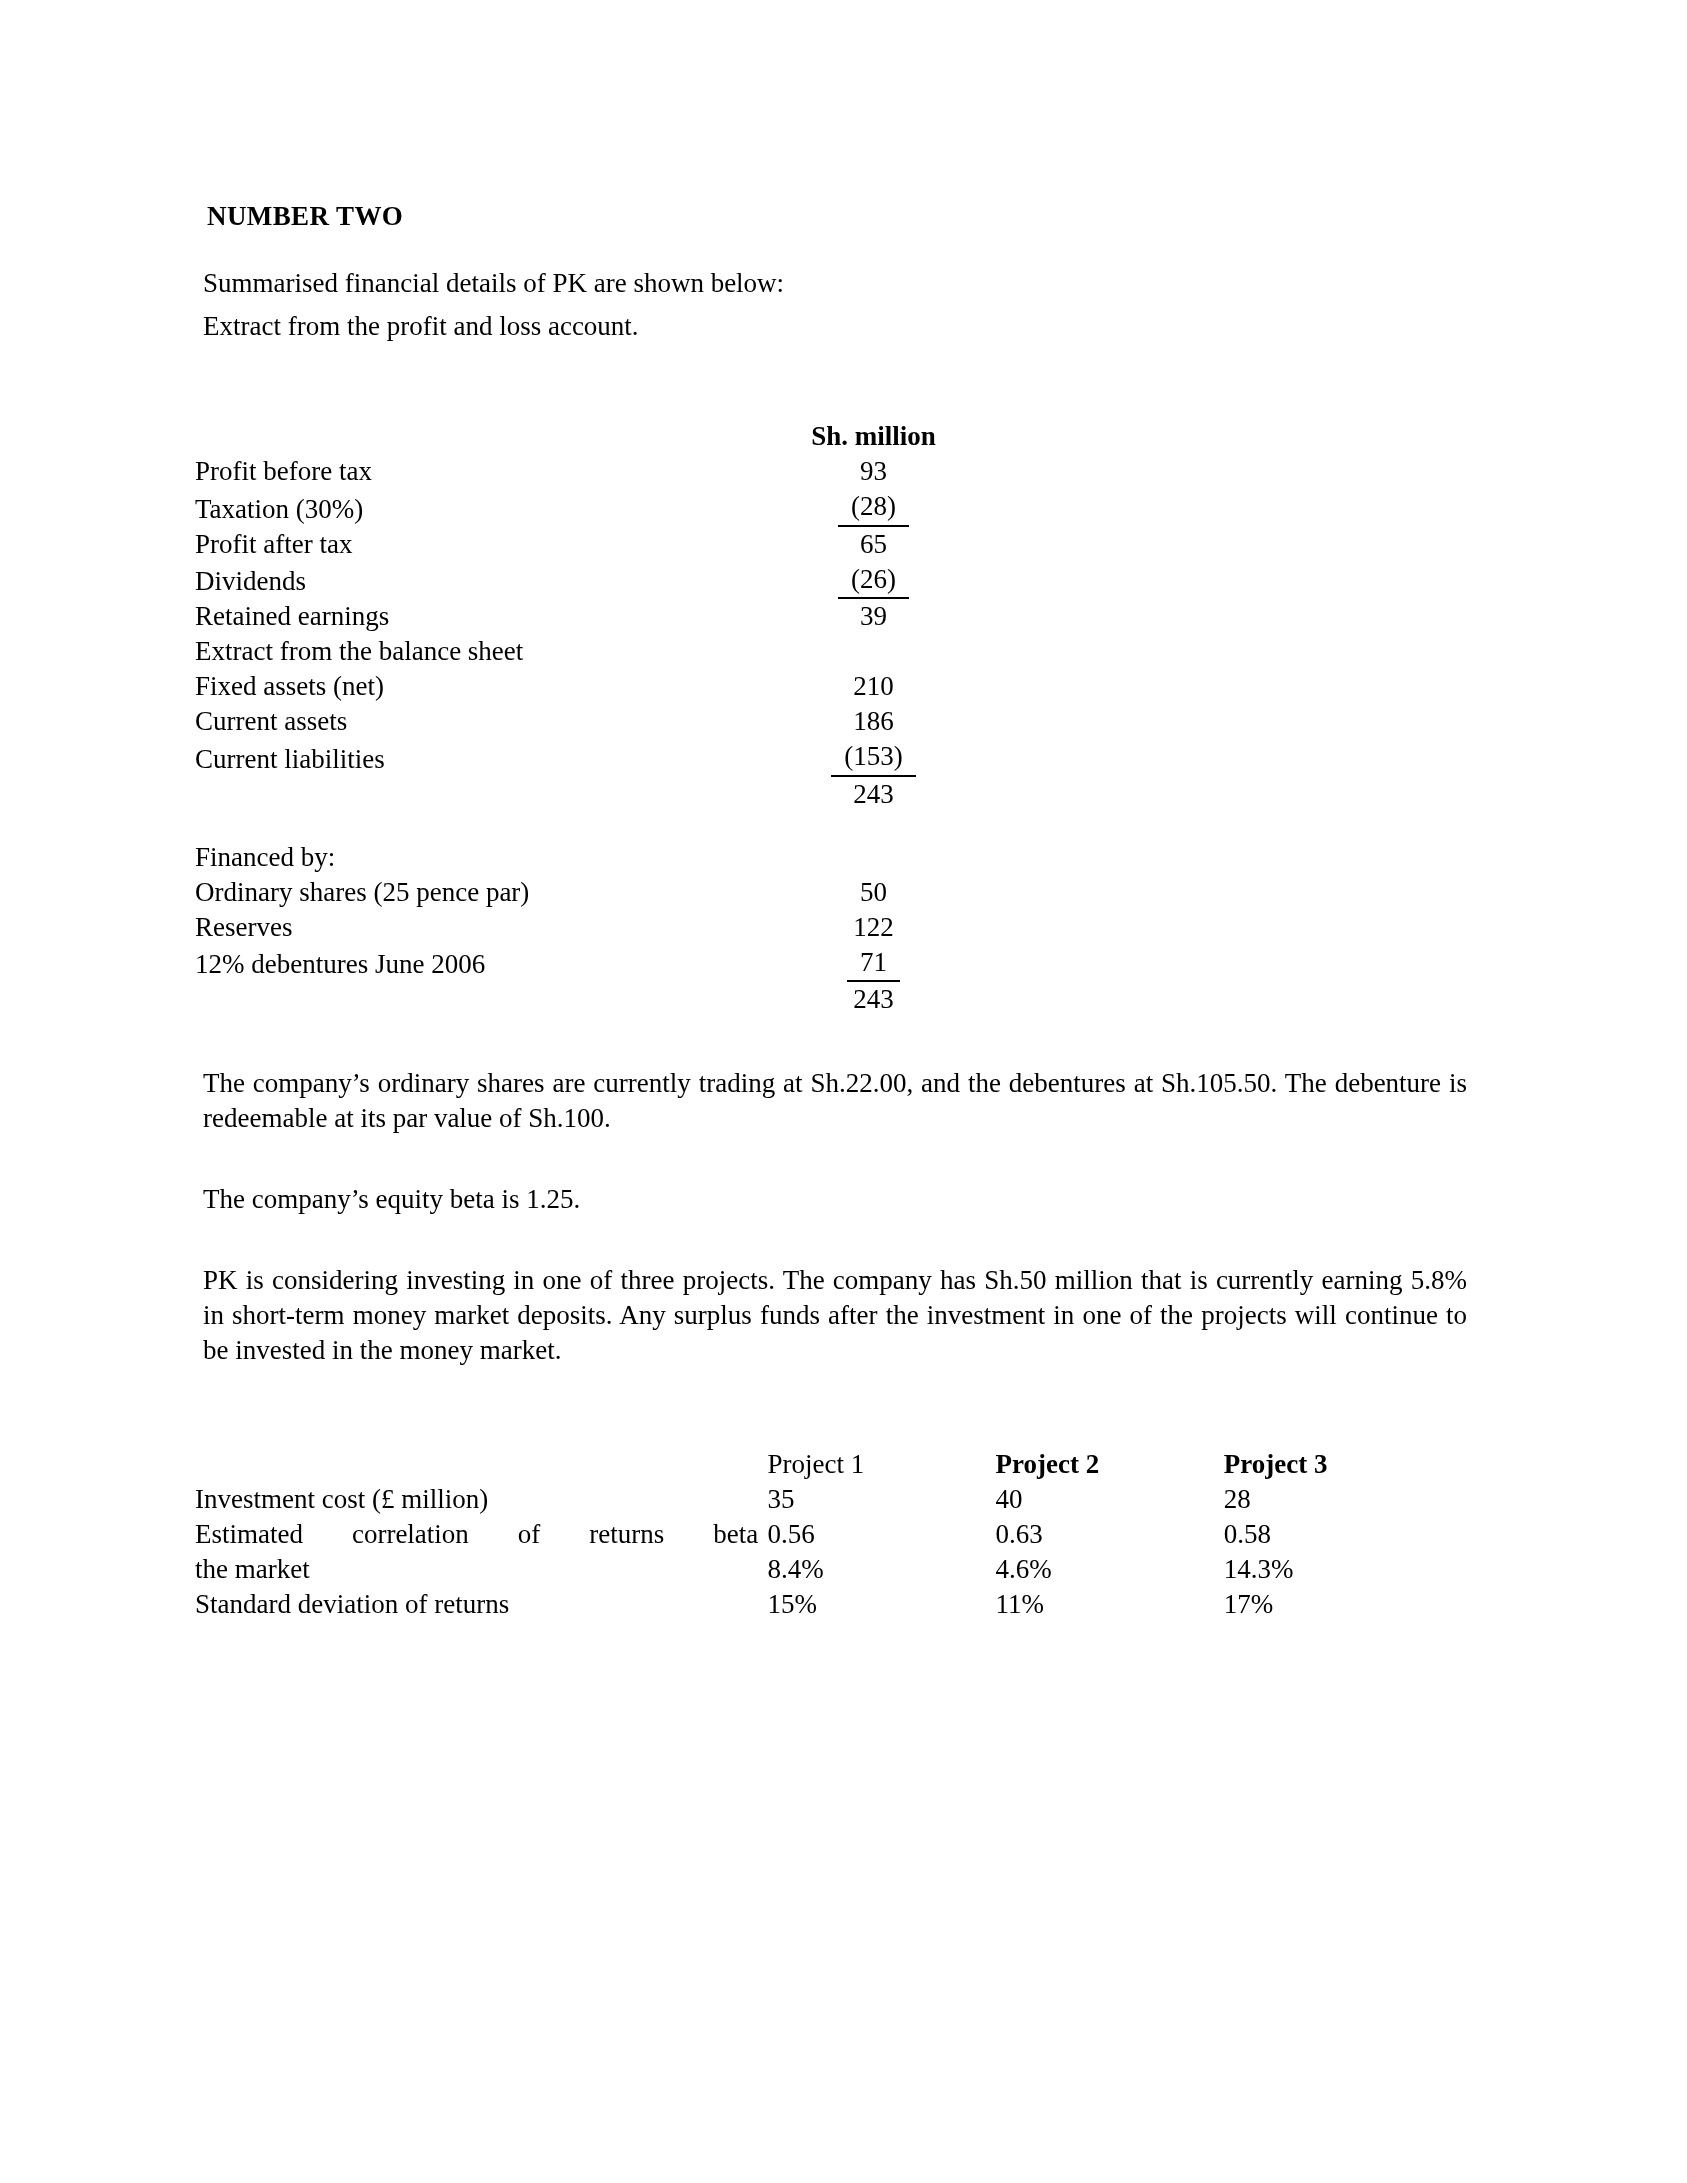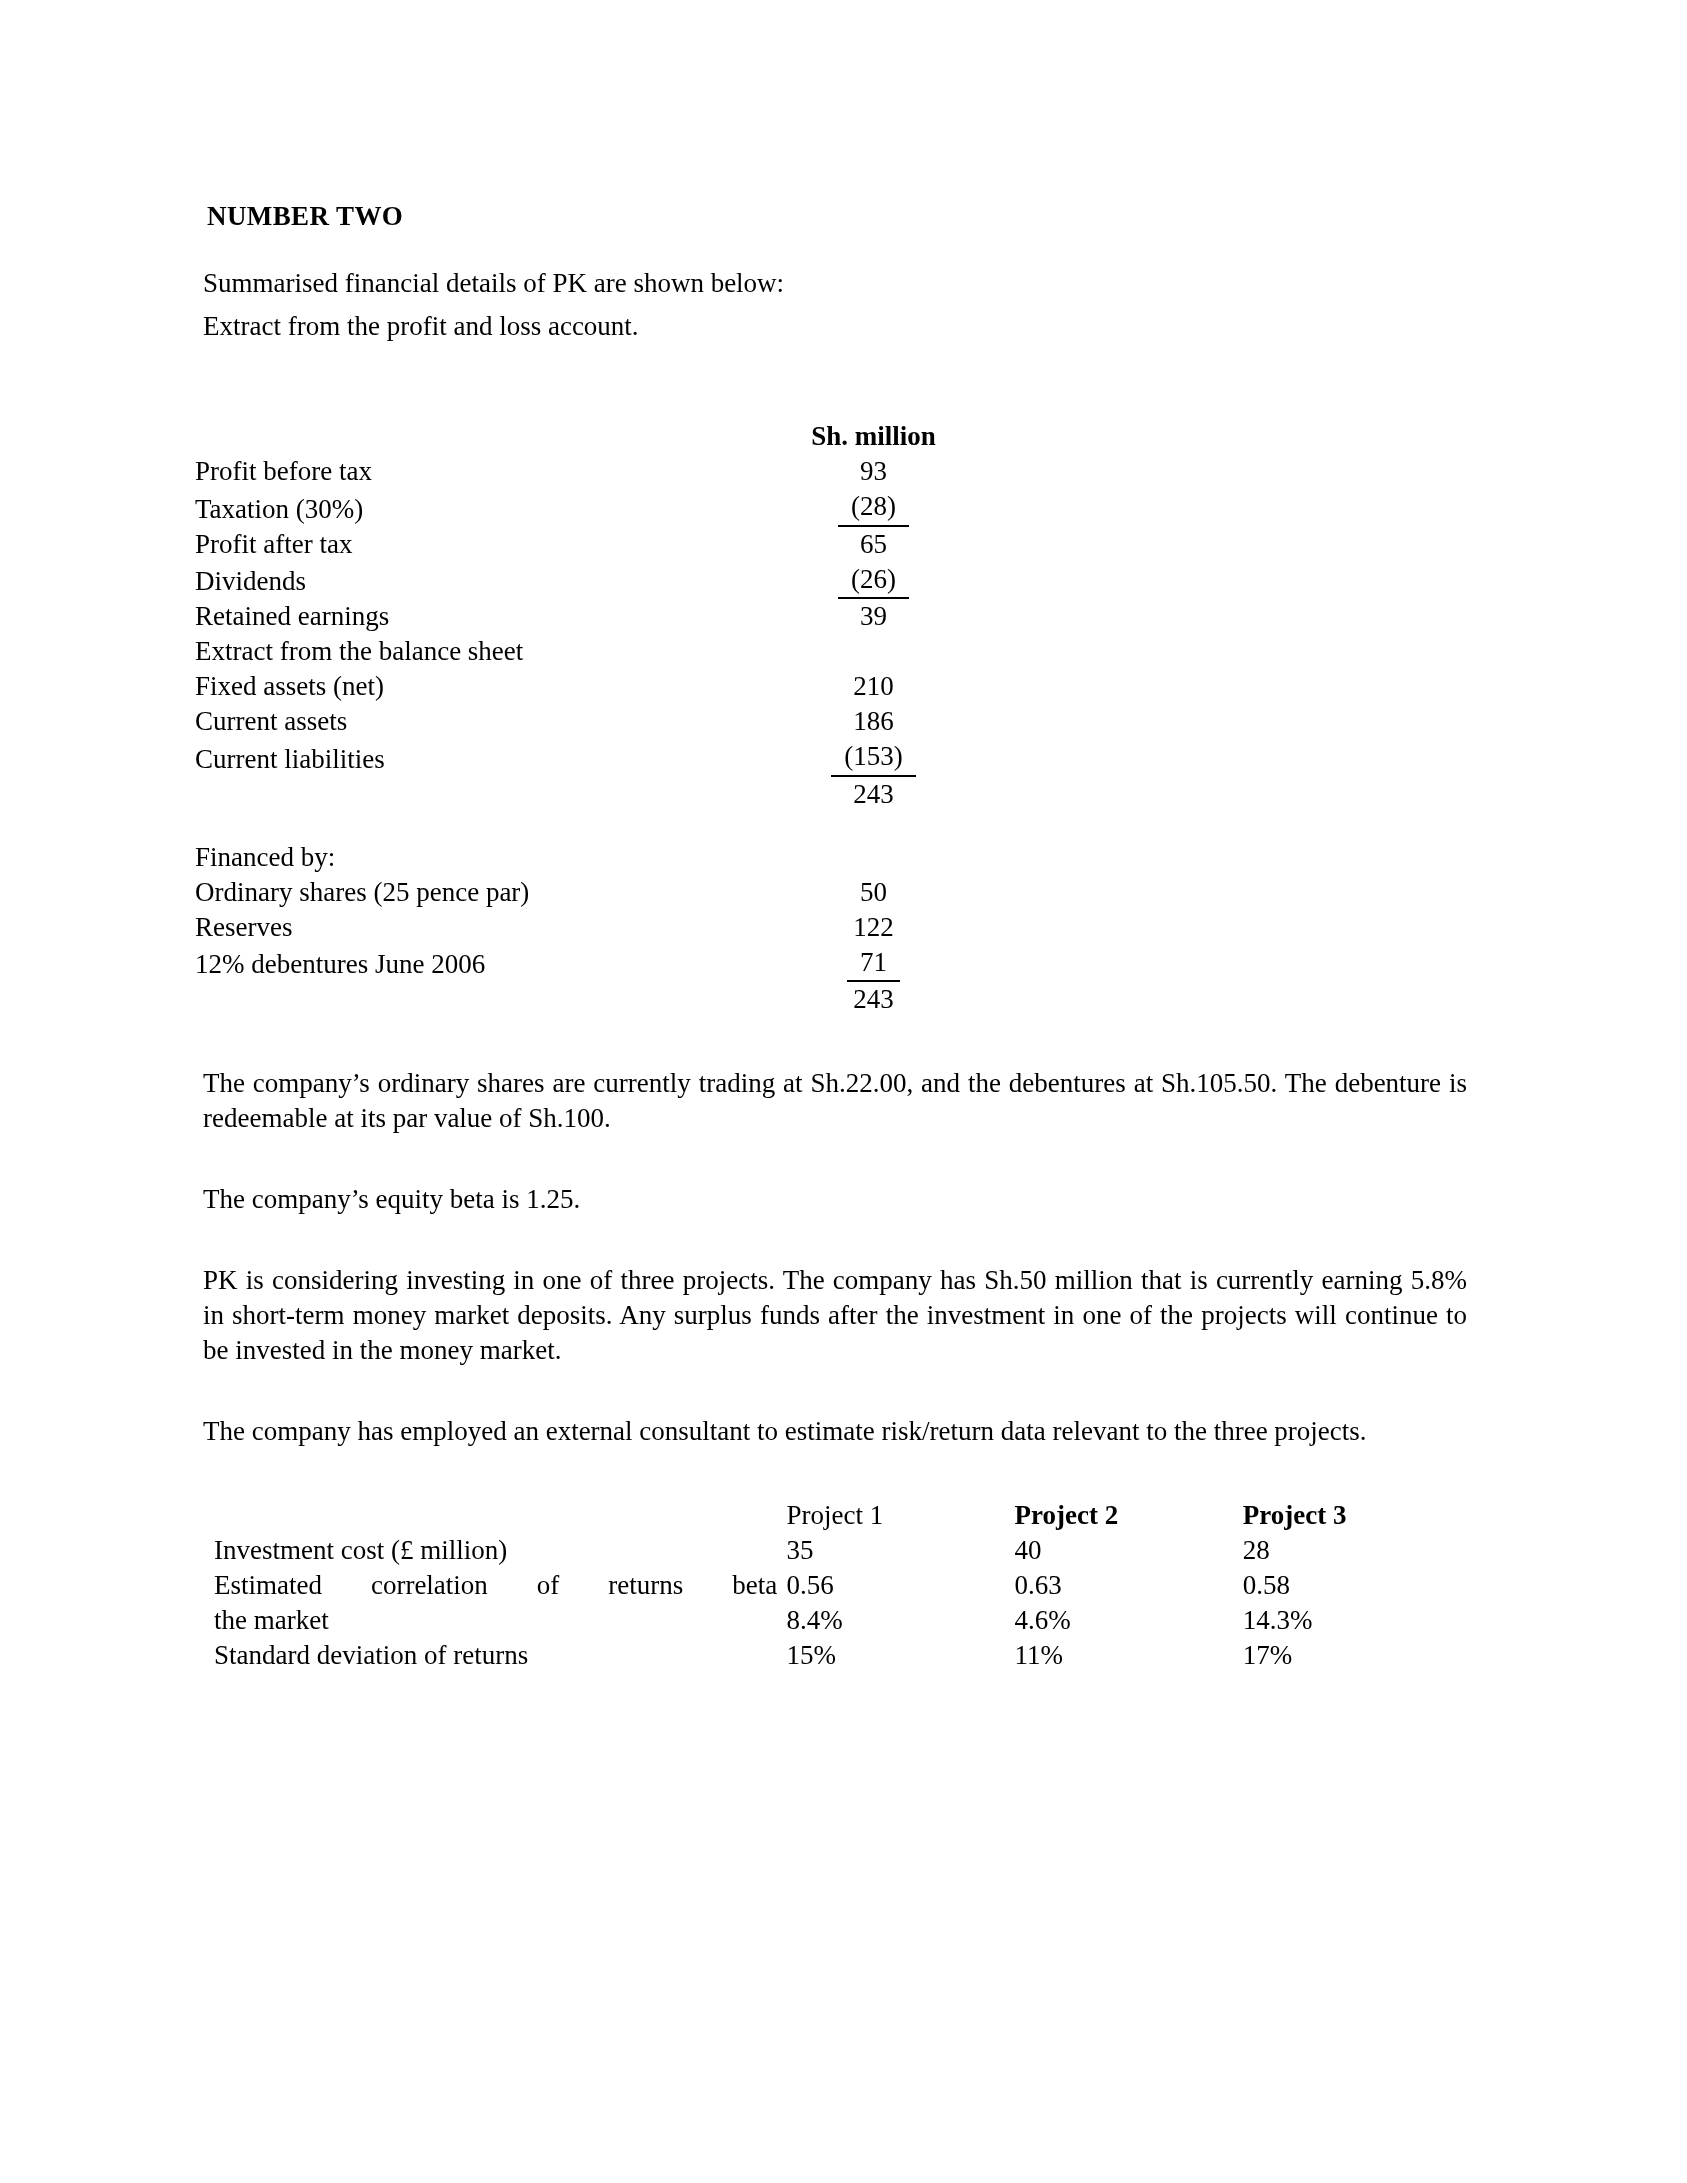--- a/index.html
+++ b/index.html
@@ -84,21 +84,20 @@
     font-weight: bold;
     text-align: center;
   }
   .spacer-row td { height: 28px; line-height: 28px; font-size: 0; }
 
   
   .proj-table {
     border-collapse: collapse;
     table-layout: fixed;
     width: 1277px;
-    margin-left: 19px;
   }
   .proj-table td {
     padding: 0;
     font-size: 27px;
     line-height: 35px;
     vertical-align: bottom;
     white-space: nowrap;
   }
   .proj-label  { width: 572px; text-align: left; }
   .proj-label.spread {
@@ -213,21 +212,20 @@
   <div class="gap-md"></div>
 
   <p class="para nojust">The company’s equity beta is 1.25.</p>
 
   <div class="gap-md"></div>
 
   <p class="para">PK  is considering investing in one of three projects.  The company has Sh.50 million that is currently earning 5.8% in short-term money market deposits.  Any surplus funds after the investment in one of the projects will continue to be invested in the money market.</p>
 
   <div class="gap-md"></div>
 
-  <p class="para">The company has employed an external consultant to estimate risk/return data relevant to the three projects.</p>
 
   <div class="gap-lg"></div>
 
   <table class="proj-table">
     <tbody>
       <tr>
         <td class="proj-label"></td>
         <td class="proj-c1 proj-head-1">Project 1</td>
         <td class="proj-c2 proj-head-2">Project 2</td>
         <td class="proj-c3 proj-head-3">Project 3</td>

